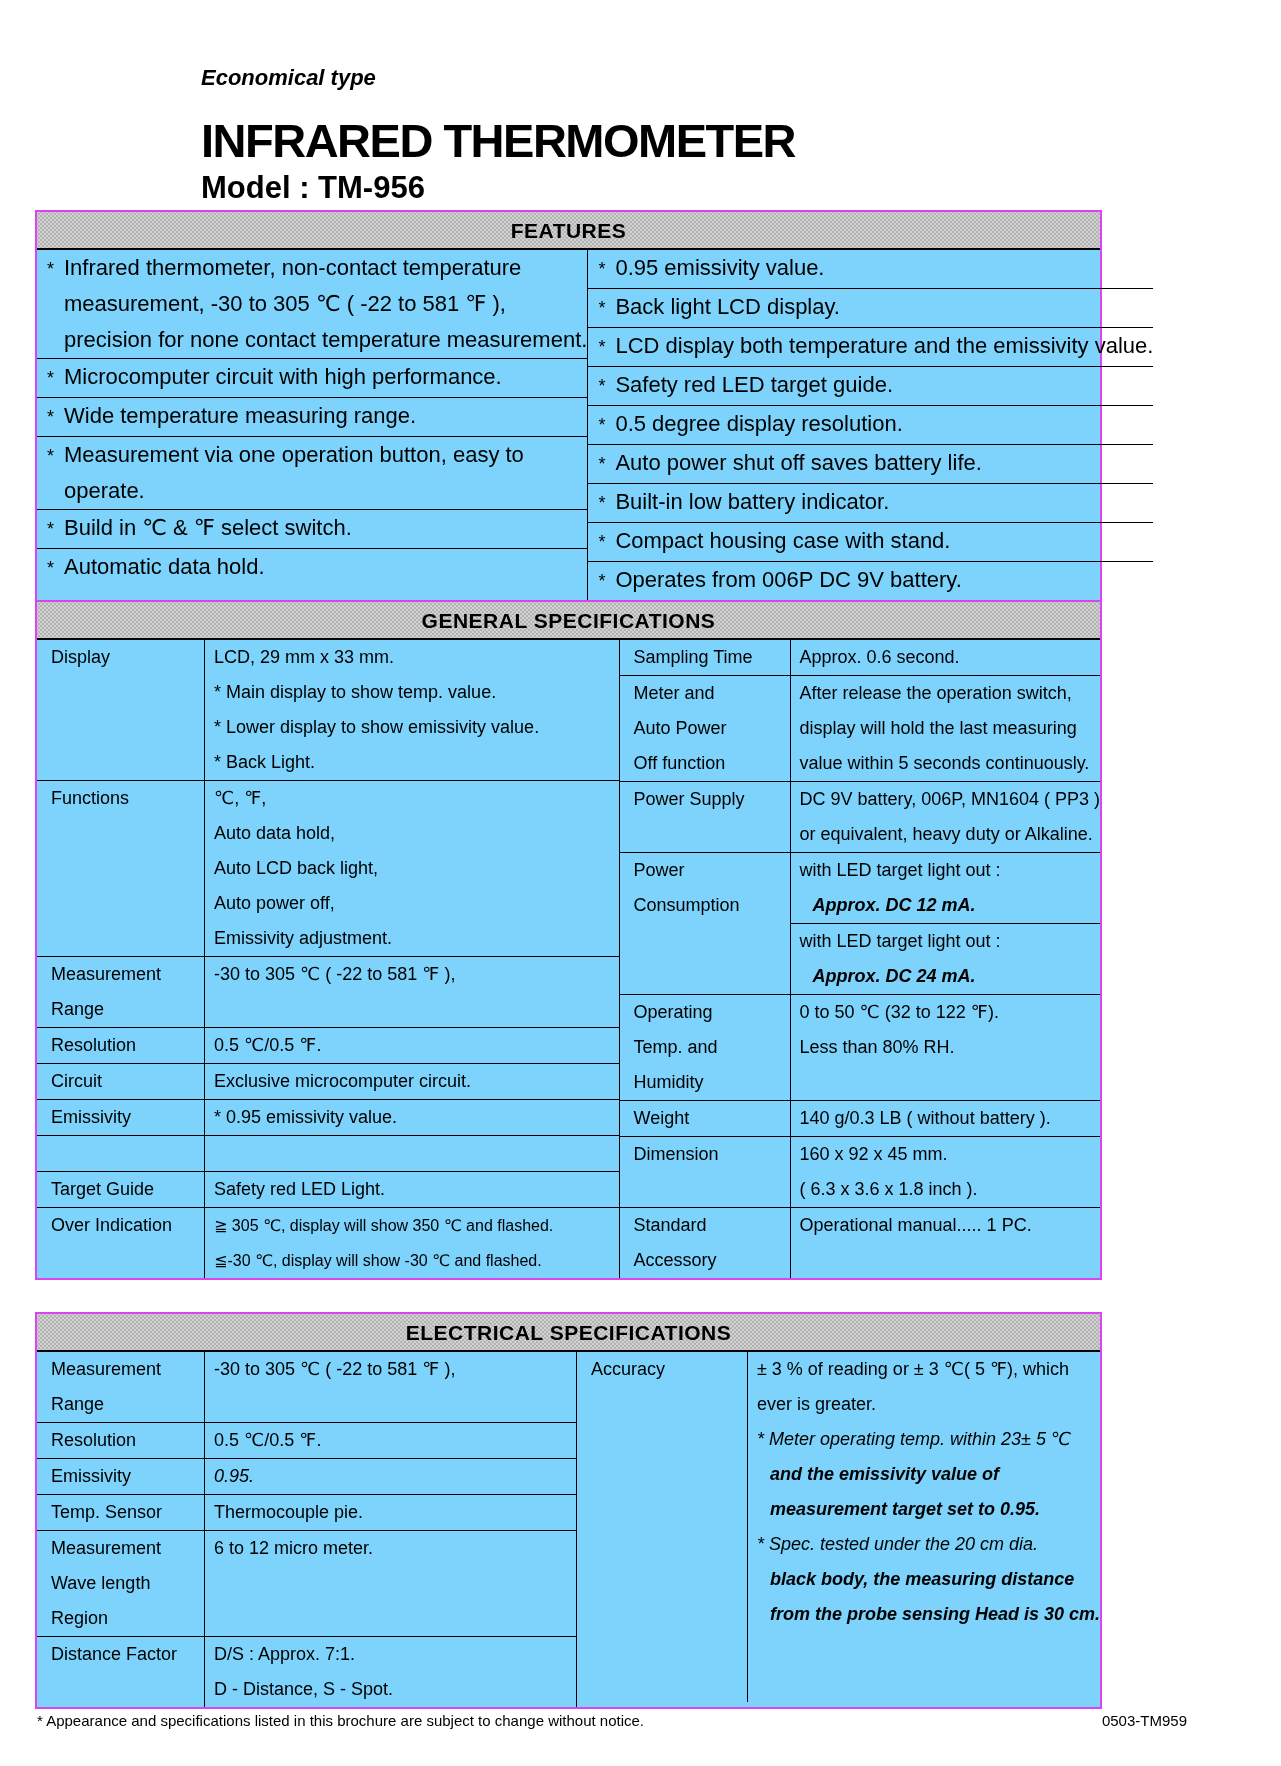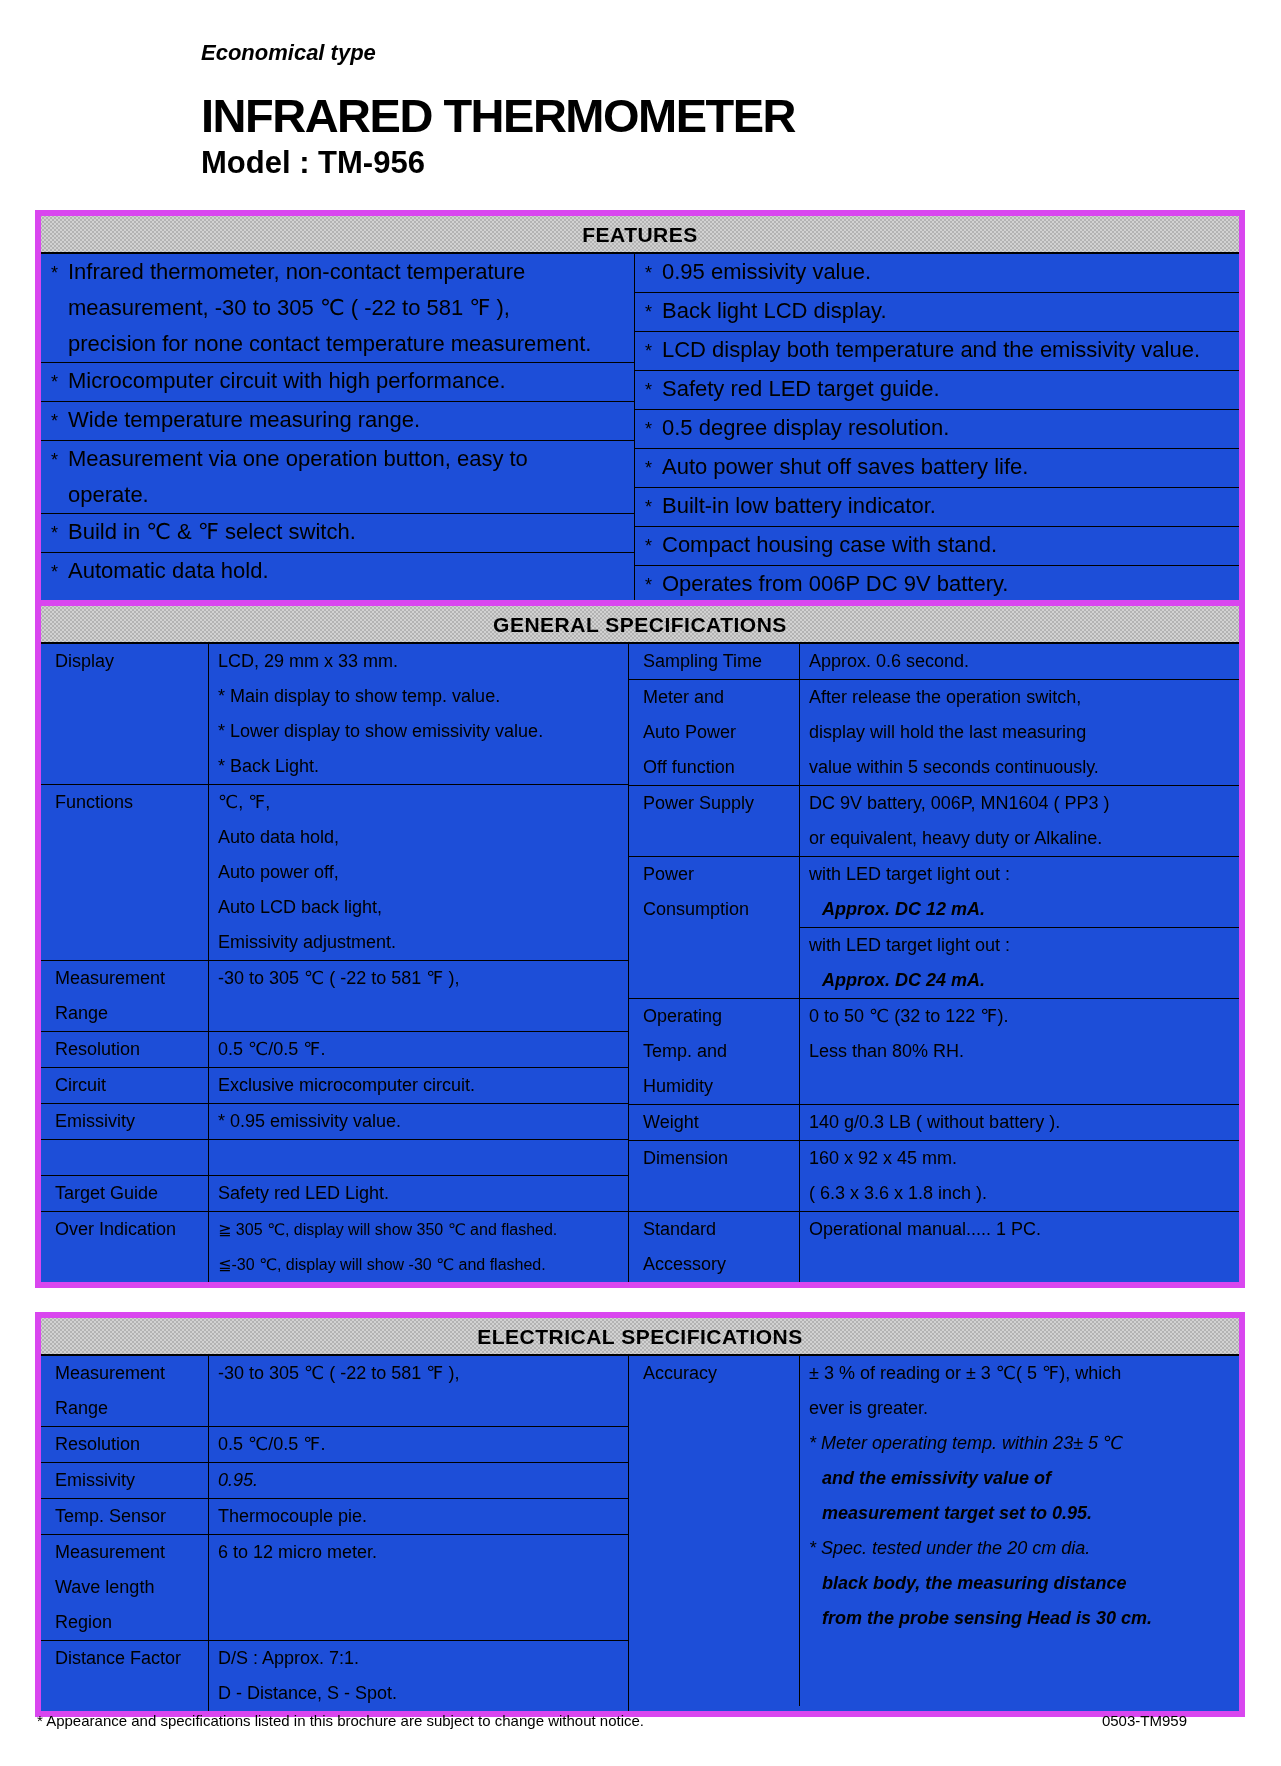--- a/index.html
+++ b/index.html
@@ -3,26 +3,26 @@
 <meta charset="utf-8">
 <style>
   * { box-sizing: border-box; }
   html,body { margin:0; padding:0; }
   body {
     width:1281px; height:1766px;
     background:#ffffff; color:#000;
     font-family:"Liberation Sans","DejaVu Sans",sans-serif;
     position:relative; overflow:hidden;
   }
-  .title-block { position:absolute; left:201px; top:40px; }
+  .title-block { position:absolute; left:201px; top:65px; }
   .tagline { font-size:22px; font-weight:bold; font-style:italic; }
   .doc-title { font-size:47px; font-weight:bold; letter-spacing:-1.5px; line-height:1.12; margin-top:24px; }
   .model { font-size:31px; font-weight:bold; margin-top:2px; }
 
-  .tbl { position:absolute; left:35px; width:1210px; border:6px solid #d946ef; background:#1d4ed8; }
+  .tbl { position:absolute; left:35px; width:1067px; border:2px solid #d946ef; background:#7dd3fc; }
   #features-table  { top:210px; }
   #general-table   { top:600px; }
   #electrical-table{ top:1312px; }
 
   .band {
     height:38px; line-height:37px; text-align:center;
     font-weight:bold; font-size:21px; letter-spacing:0.5px;
     border-bottom:2px solid #000;
     background-color:#d2d2d2;
     background-image: radial-gradient(circle, #b3b3b3 28%, rgba(0,0,0,0) 32%),
@@ -191,22 +191,22 @@
           <div class="s-line">* Back Light.</div>
         </div>
       </div>
       <div class="s-row">
         <div class="s-label">
             <div class="s-line">Functions</div>
           </div>
         <div class="s-value">
           <div class="s-line">℃, ℉,</div>
           <div class="s-line">Auto data hold,</div>
+          <div class="s-line">Auto LCD back light,</div>
           <div class="s-line">Auto power off,</div>
-          <div class="s-line">Auto LCD back light,</div>
           <div class="s-line">Emissivity adjustment.</div>
         </div>
       </div>
       <div class="s-row">
         <div class="s-label">
           <div class="s-line">Measurement</div>
           <div class="s-line">Range</div>
         </div>
         <div class="s-value">
             <div class="s-line">-30 to 305 ℃ ( -22 to 581 ℉ ),</div>

